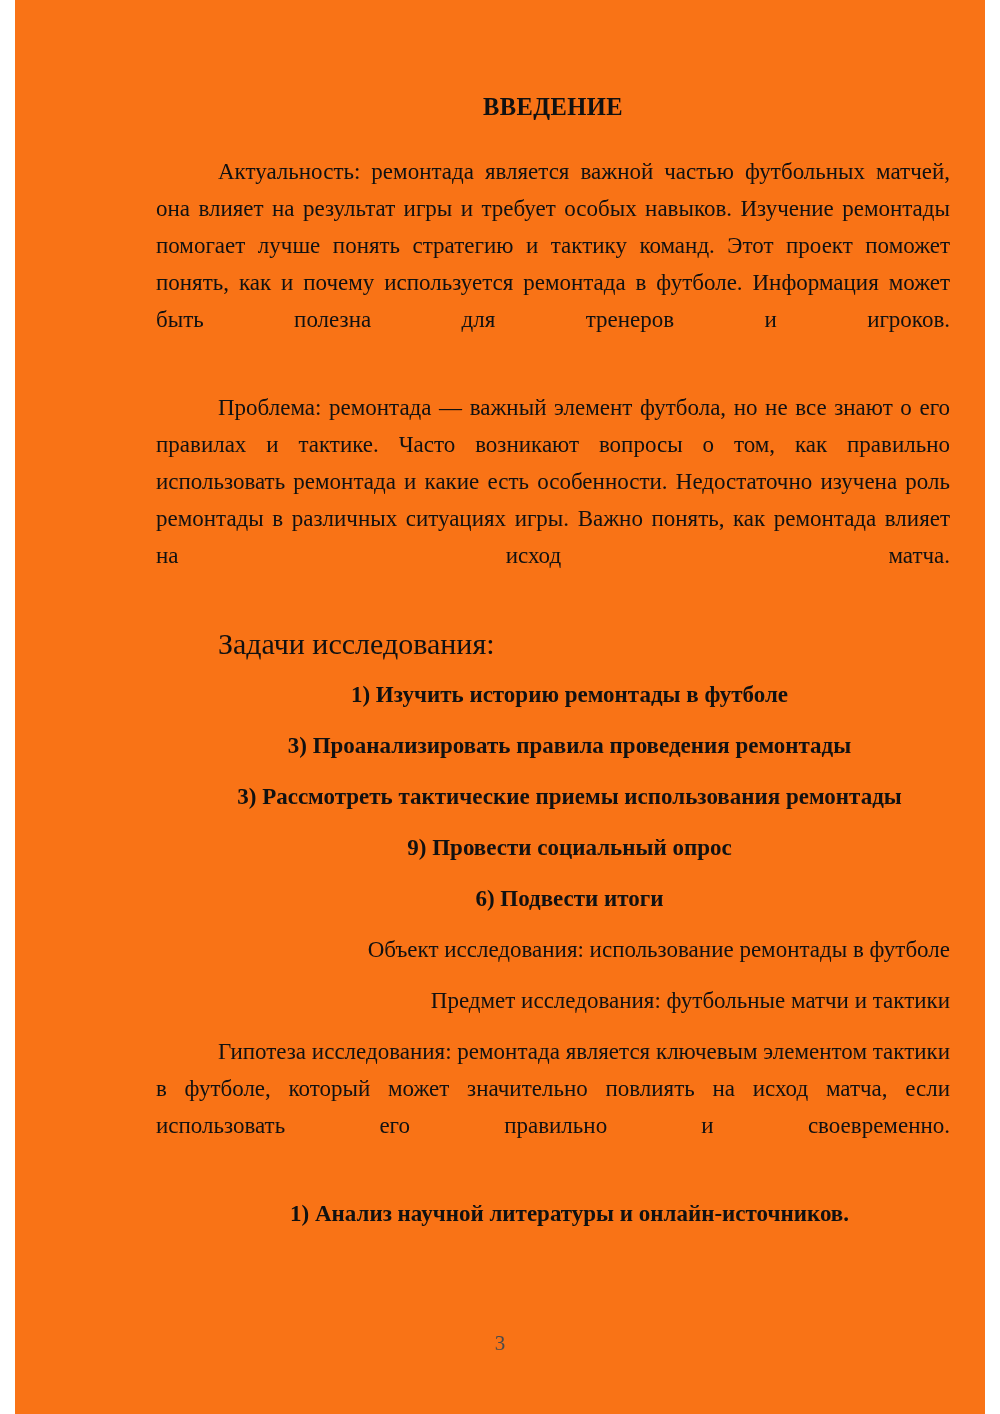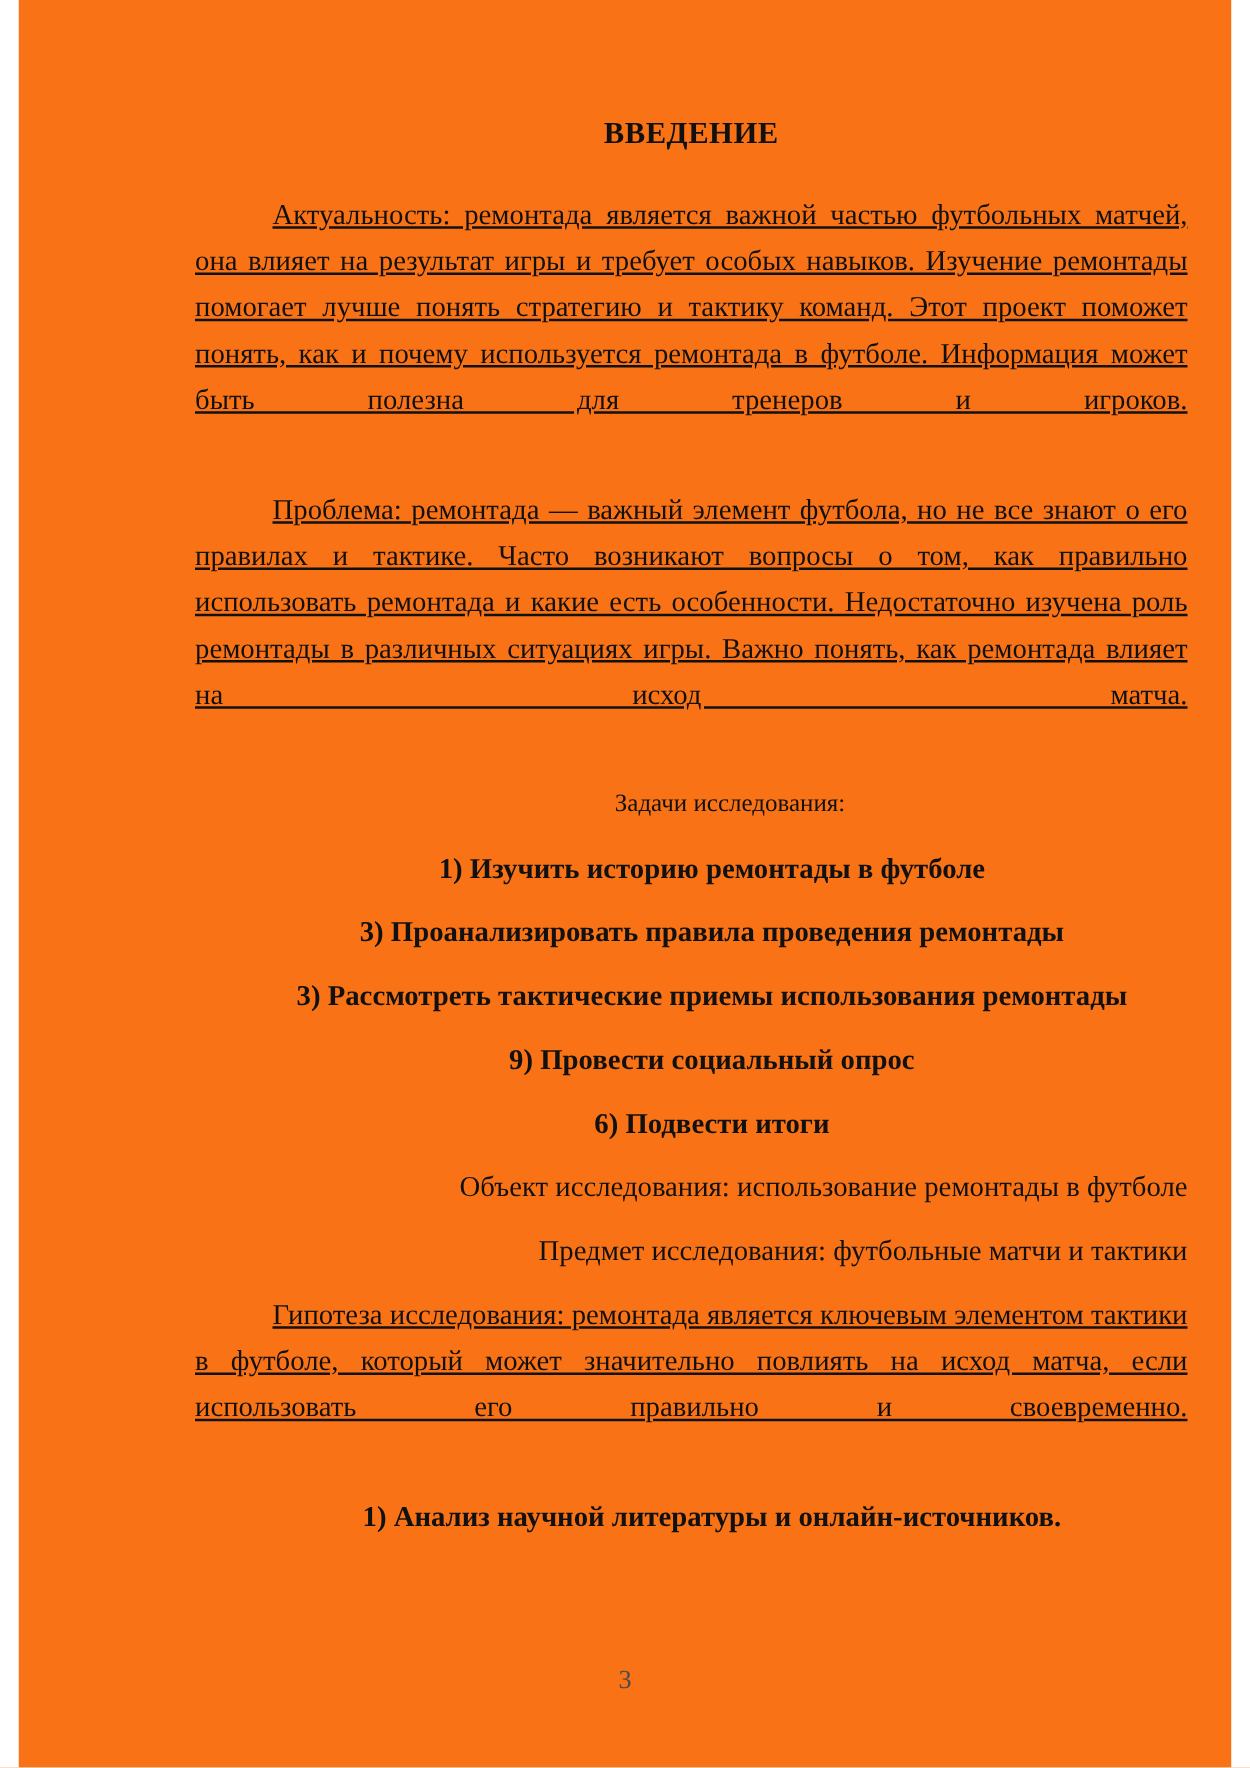--- a/index.html
+++ b/index.html
@@ -38,40 +38,39 @@
   }
 
   .para {
     font-size: 23px;
     line-height: 37px;
     text-align: justify;
     text-justify: inter-word;
     text-indent: 62px;
     margin: 0 0 14px 0;
     hyphens: none;
-    text-decoration: underline;
   }
 
   .para:last-child {
     margin-bottom: 0;
   }
 
   
   .para::after {
     content: "";
     display: inline-block;
     width: 100%;
   }
 
   .sub-head {
-    font-size: 20px;
+    font-size: 30px;
     line-height: 37px;
     text-indent: 62px;
     margin: 0 0 14px 0;
-    text-align: center;
+    text-align: left;
   }
 
   .list {
     list-style: none;
     margin: 0;
     padding: 0;
   }
 
   .list-item {
     font-size: 23px;

